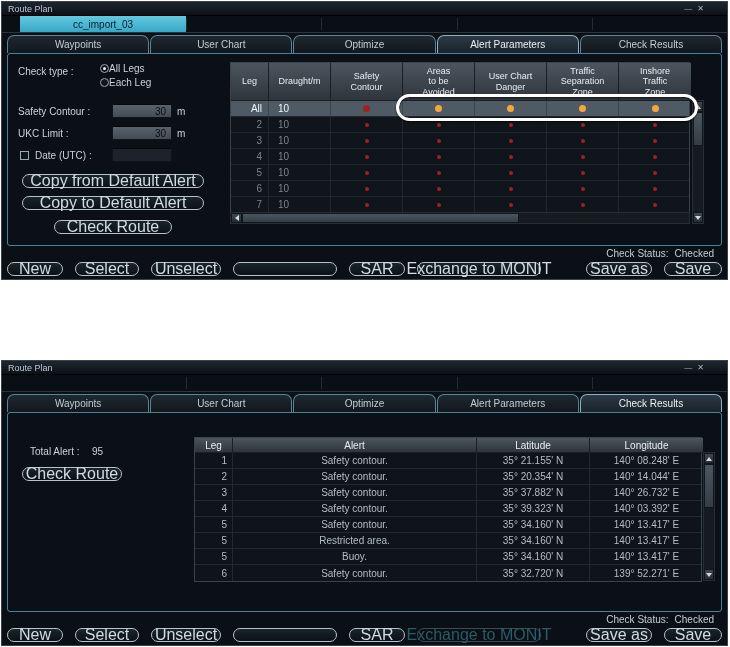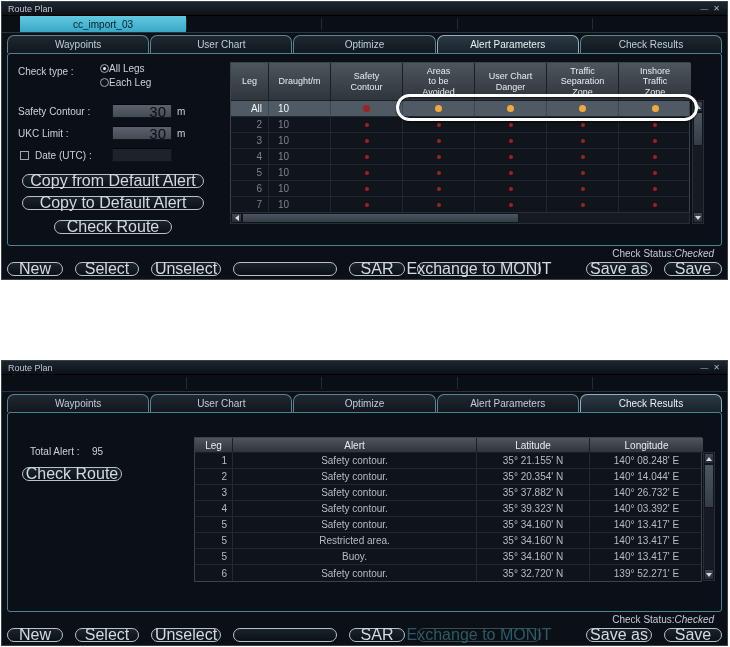--- a/index.html
+++ b/index.html
@@ -4,21 +4,21 @@
 <style>
   * { box-sizing: border-box; margin: 0; padding: 0; }
   html,body { width: 730px; height: 647px; }
   body { position: relative; background: #ffffff; font-family: "Liberation Sans", "DejaVu Sans", sans-serif; }
 
   .window { position: absolute; background: #0b1016; border: 1px solid #39434d; color: #c9d1d9; overflow: hidden; }
   #win1 { left: 1px; top: 1px;   width: 727px; height: 279px; }
   #win2 { left: 1px; top: 360px; width: 727px; height: 286px; }
 
   .titlebar { height: 14px; display: flex; align-items: center; justify-content: space-between;
-              padding: 0 7px 0 6px; background: linear-gradient(#1d2630,#0c1117); border-bottom: 1px solid #000; }
+              padding: 0 23px 0 6px; background: linear-gradient(#1d2630,#0c1117); border-bottom: 1px solid #000; }
   .tb-title { font-size: 9px; color: #bcc6d0; }
   .tb-controls { display: flex; align-items: center; gap: 5px; }
   .tb-btn { font-size: 8px; color: #a9b5bf; line-height: 1; cursor: default; }
 
   .routebar { height: 17px; display: flex; align-items: stretch; background: #0a0f15;
               border-bottom: 1px solid #2c353e; padding-left: 18px; }
   .route-tab { width: 166px; display: flex; align-items: center; justify-content: center; font-size: 10px; cursor: default; }
   .route-tab.filled  { background: linear-gradient(#62c8e0,#39a8c6); color: #03202b; }
   .route-tab.outline { color: #57c9df; background: #1d4ed8; border: 1px solid #23404c; border-bottom: none; margin-top: 48px; }
   .route-slot { flex: 1; border-left: 1px solid #232c35; margin: 2px 0; }
@@ -36,21 +36,21 @@
   .label { font-size: 10px; color: #c9d2da; white-space: nowrap; }
 
   .radio { width: 9px; height: 9px; border: 1px solid #9aa8b2; border-radius: 50%;
            background: #0e1419; display: inline-block; position: relative; }
   .radio.on::after { content: ""; position: absolute; left: 2px; top: 2px; width: 3px; height: 3px;
                      border-radius: 50%; background: #e8f3f8; }
   .radio-row { display: flex; align-items: center; cursor: default; }
   .checkbox { width: 9px; height: 9px; border: 1px solid #9aa8b2; background: #0e1419; display: inline-block; }
 
   .inputbox { width: 60px; height: 14px; background: linear-gradient(#59616a,#434b54);
-              border: 1px solid #10151a; border-top-color: #05080b; color: #0a0e12; font-size: 15px;
+              border: 1px solid #10151a; border-top-color: #05080b; color: #0a0e12; font-size: 10px;
               display: flex; align-items: center; justify-content: flex-end; padding: 0 5px; }
   .inputbox.dark { background: #1c232a; color: #9aa4ac; }
 
   .pill { border: 1px solid #b8c2cb; border-radius: 8px; background: linear-gradient(#1b242c,#0b1116);
           color: #d2dae2; font-size: 16px; height: 14px; display: flex; align-items: center;
           justify-content: center; cursor: default; white-space: nowrap; }
   .pill.disabled { border-color: #3c4a54; color: #2c5a66; background: #0a0f14; }
 
   
   .t1 { position: absolute; left: 222px; top: 8px; width: 460px; border: 1px solid #39434b; border-bottom: none; }
@@ -107,21 +107,21 @@
               display: flex; align-items: center; justify-content: center; }
   .t2-hcell:last-child { border-right: none; }
   .t2-row { height: 16px; background: #0f141a; border-bottom: 1px solid #222930; }
   .t2-row:last-child { border-bottom: none; }
   .t2-cell { border-right: 1px solid #222930; font-size: 10px; color: #b3bdc5;
              display: flex; align-items: center; justify-content: center; }
   .t2-cell:last-child { border-right: none; }
   .t2-cell.leg { justify-content: flex-end; padding-right: 5px; }
 
   .status { position: absolute; right: 13px; bottom: 20px; font-size: 10px; color: #c4cdd5; }
-  .status .sv { margin-left: 0; font-style: italic; }
+  .status .sv { margin-left: 6px; }
 
   .footer { position: absolute; left: 5px; right: 5px; bottom: 3px; display: flex; gap: 12px; align-items: center; }
   .w-new { width: 56px; } .w-sel { width: 64px; } .w-unsel { width: 70px; } .w-blank { width: 104px; }
   .w-sar { width: 56px; } .w-exch { width: 124px; } .w-saveas { width: 66px; } .w-save { width: 58px; }
   .f-spacer { flex: 1; }
 </style>
 </head>
 <body>
 
 <div class="window" id="win1">

